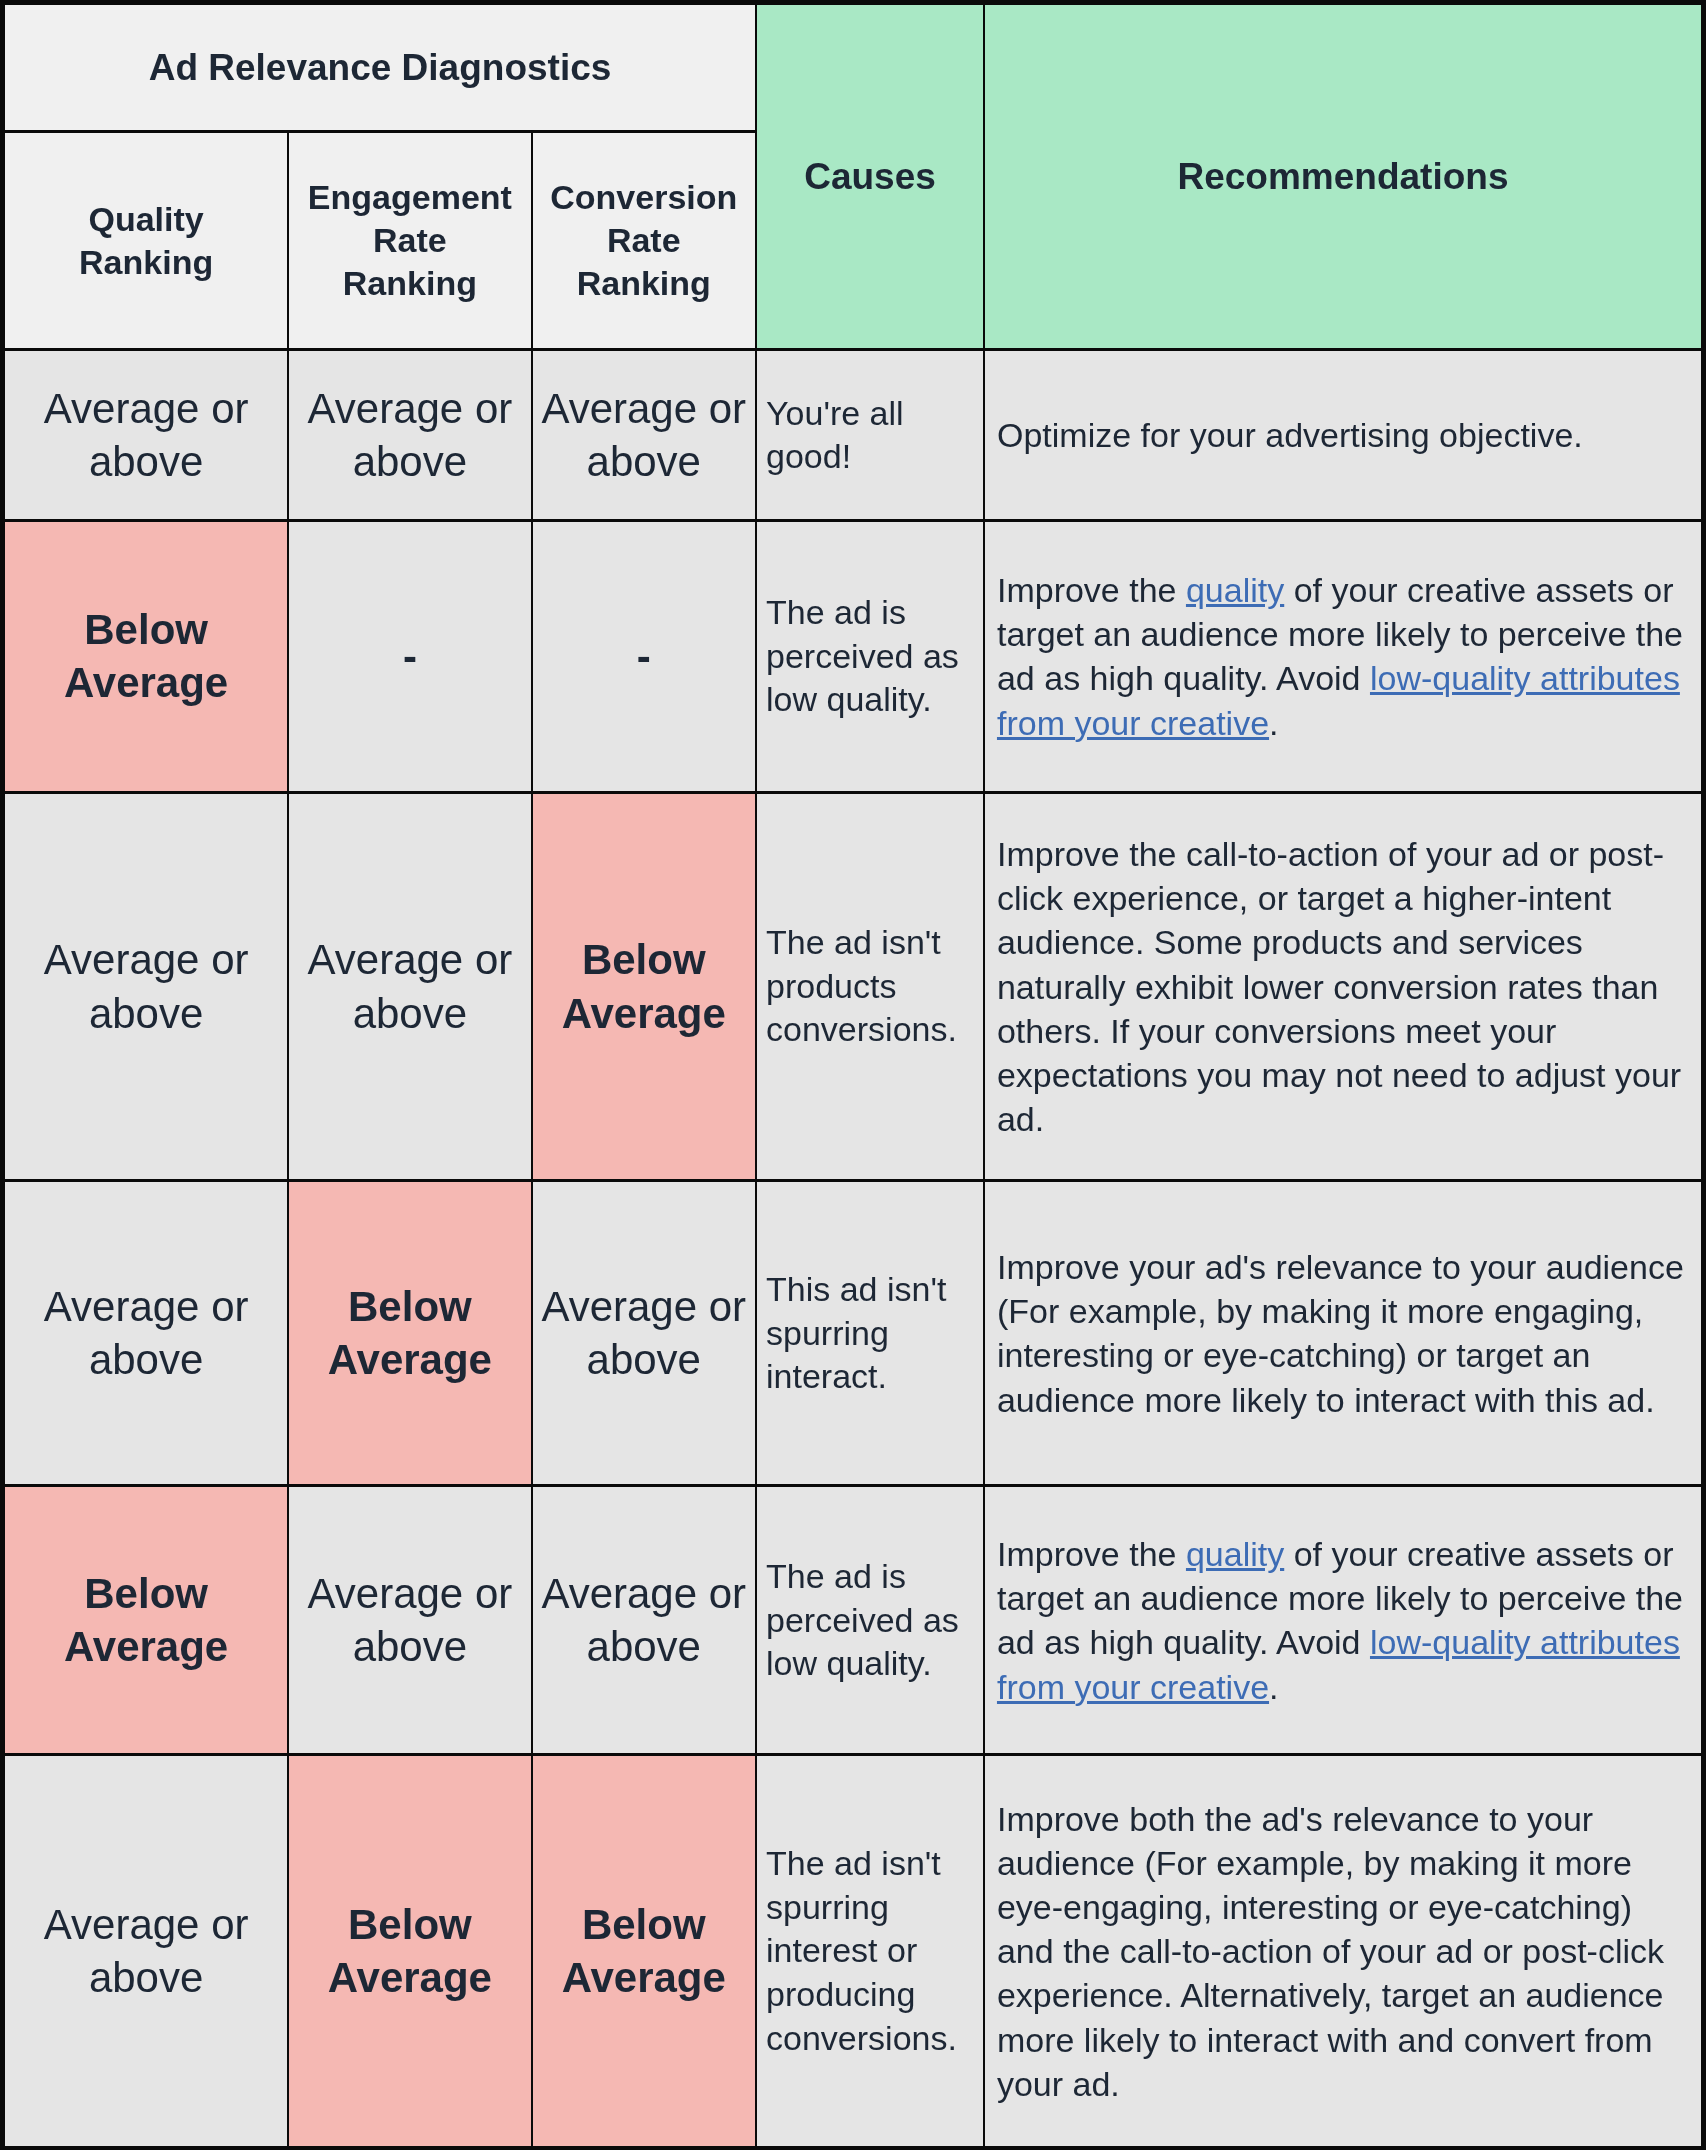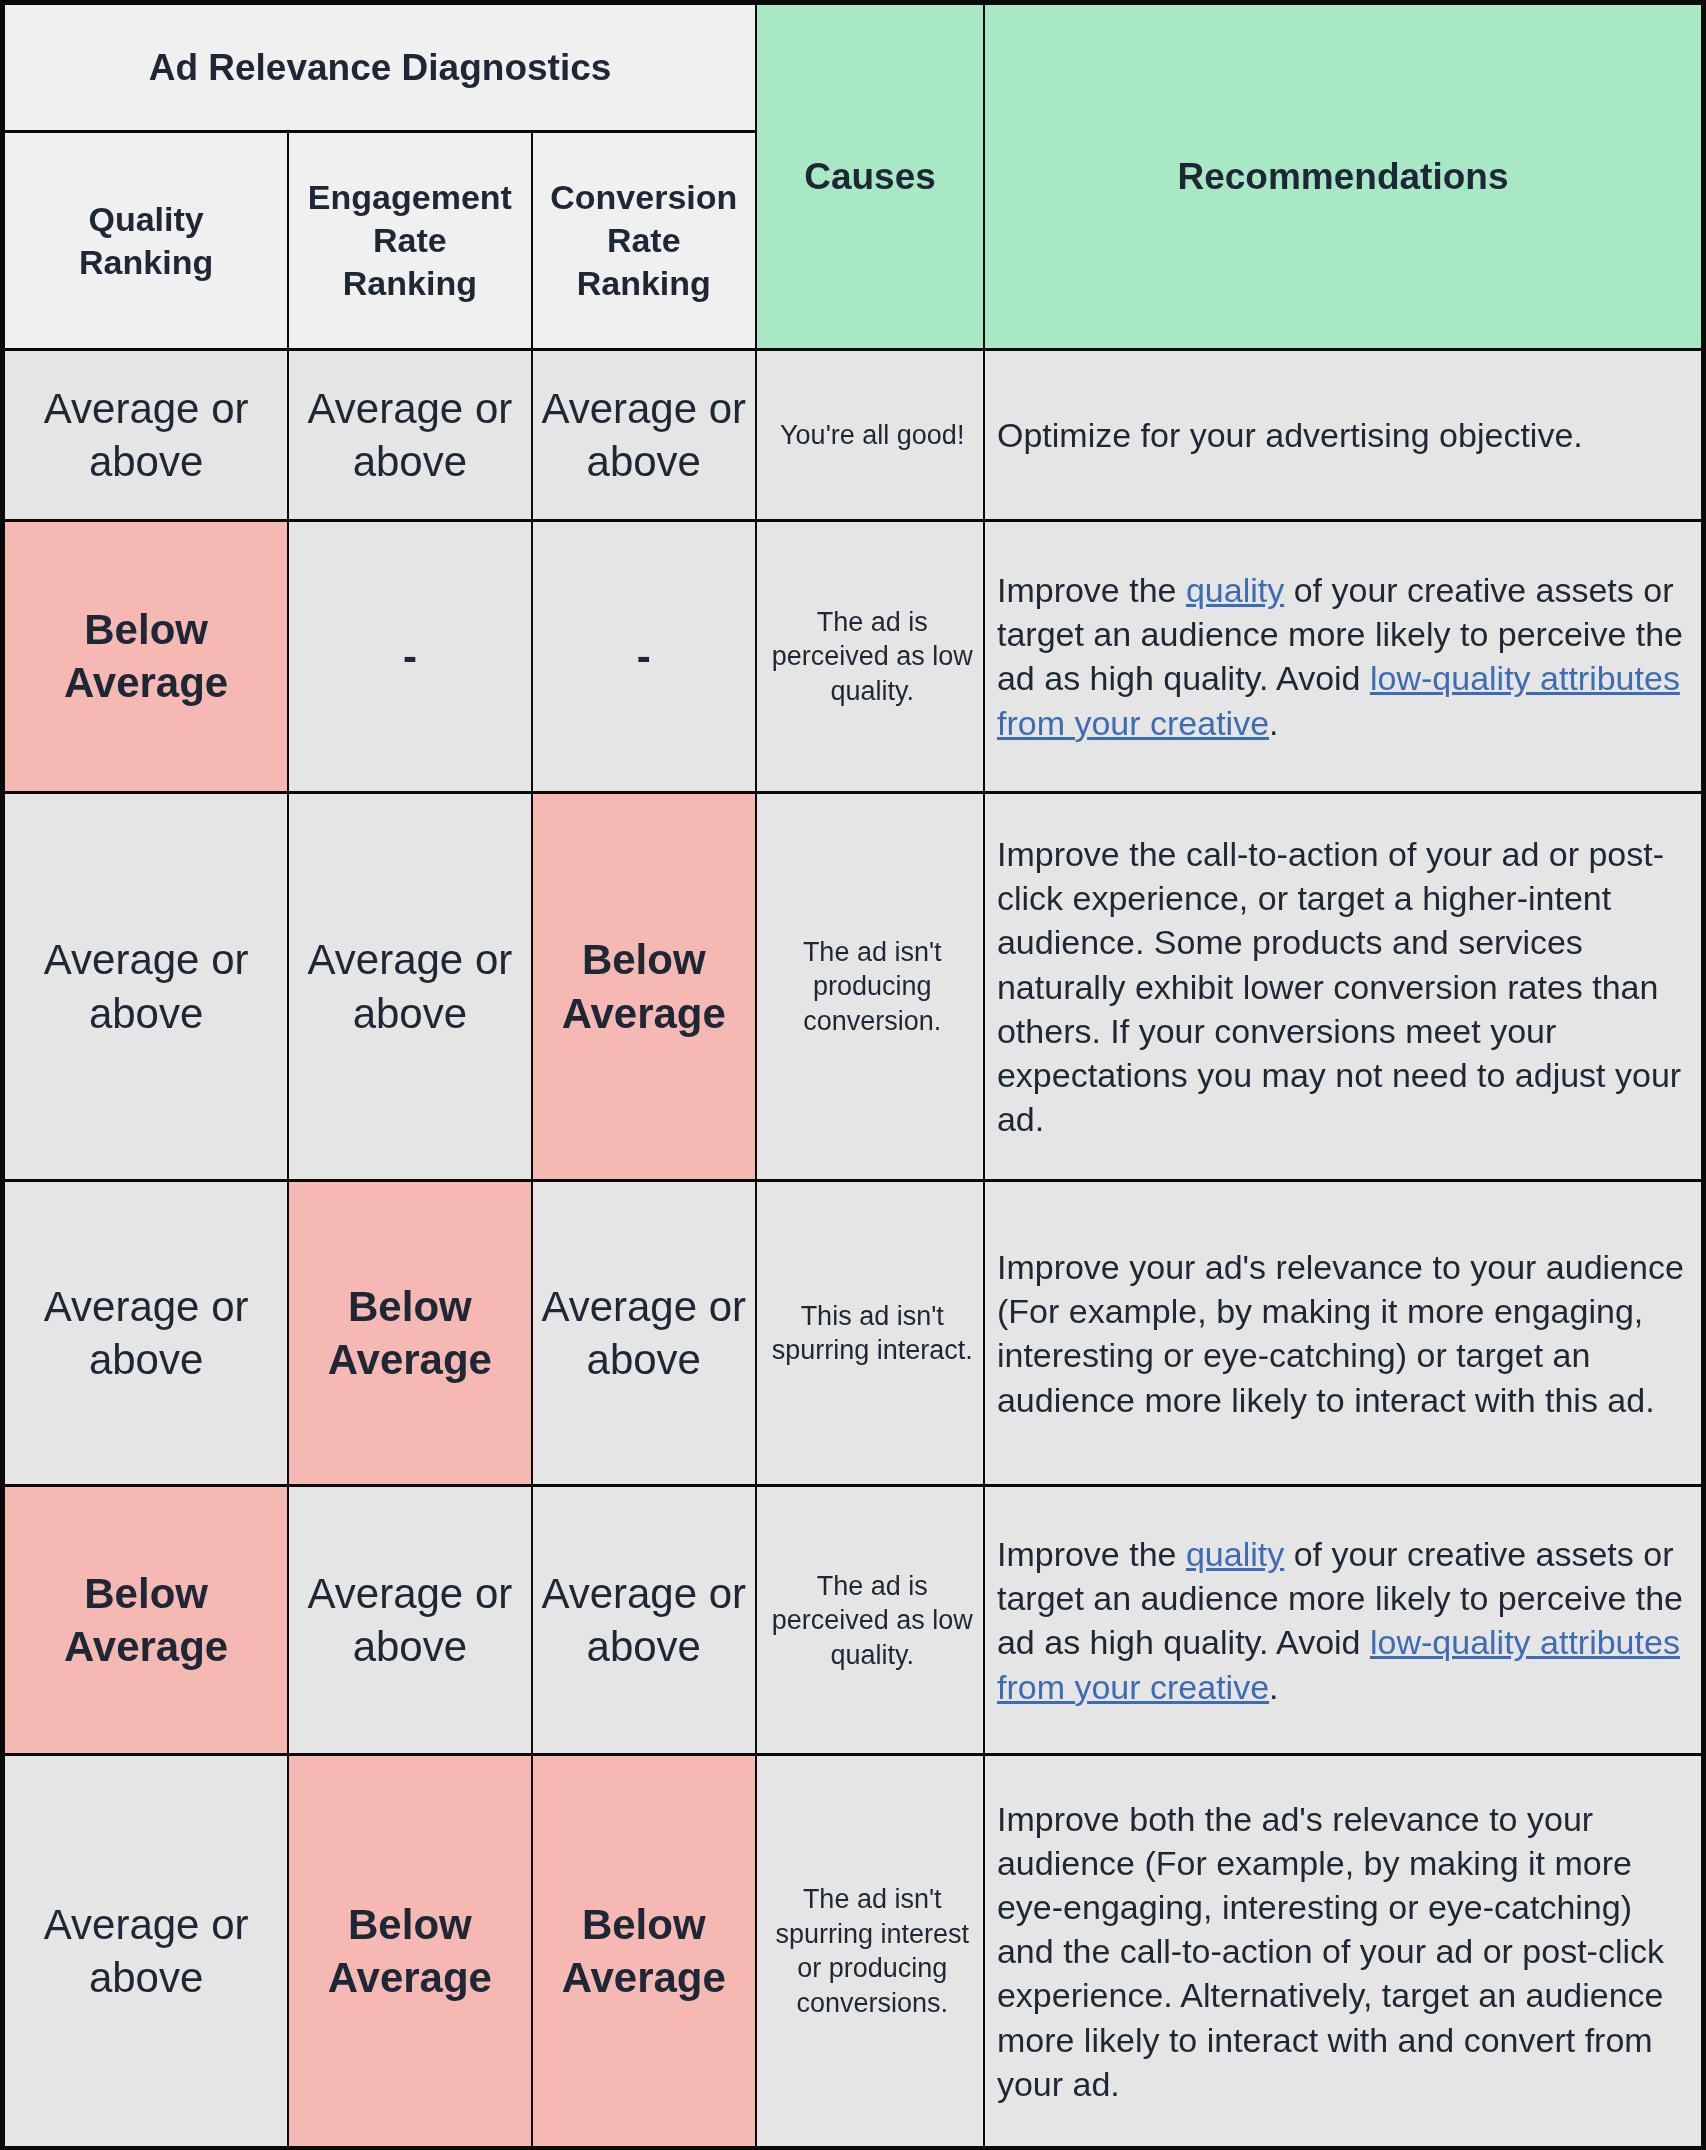--- a/index.html
+++ b/index.html
@@ -36,22 +36,22 @@
     font-size: 42px;
     line-height: 1.27;
     padding: 4.5px 7.5px;
   }
   td.rank.below {
     background: var(--pink, #f5b8b3);
     font-weight: bold;
   }
   td.rank.dash { font-weight: bold; }
   td.cause {
-    text-align: center;
-    font-size: 27px;
+    text-align: left;
+    font-size: 34px;
     line-height: 1.28;
     padding: 4.5px 4.5px 4.5px 9px;
   }
   td.rec {
     text-align: left;
     font-size: 34px;
     line-height: 1.30;
     padding: 4.5px 15px 4.5px 12px;
     margin-left: 16px;
   }
@@ -102,21 +102,21 @@
           <td class="rank below">Below Average</td>
           <td class="rank dash">-</td>
           <td class="rank dash">-</td>
           <td class="cause">The ad is perceived as low quality.</td>
           <td class="rec"><span>Improve the </span><span class="link">quality</span><span> of your creative assets or target an audience more likely to perceive the ad as high quality. Avoid </span><span class="link">low-quality attributes from your creative</span><span>.</span></td>
         </tr>
         <tr style="height: 387px;">
           <td class="rank">Average or above</td>
           <td class="rank">Average or above</td>
           <td class="rank below">Below Average</td>
-          <td class="cause">The ad isn't producing conversion.</td>
+          <td class="cause">The ad isn't products conversions.</td>
           <td class="rec"><span>Improve the call-to-action of your ad or post-click experience, or target a higher-intent audience. Some products and services naturally exhibit lower conversion rates than others. If your conversions meet your expectations you may not need to adjust your ad.</span></td>
         </tr>
         <tr style="height: 304px;">
           <td class="rank">Average or above</td>
           <td class="rank below">Below Average</td>
           <td class="rank">Average or above</td>
           <td class="cause">This ad isn't spurring interact.</td>
           <td class="rec"><span>Improve your ad's relevance to your audience (For example, by making it more engaging, interesting or eye-catching) or target an audience more likely to interact with this ad.</span></td>
         </tr>
         <tr style="height: 268px;">

